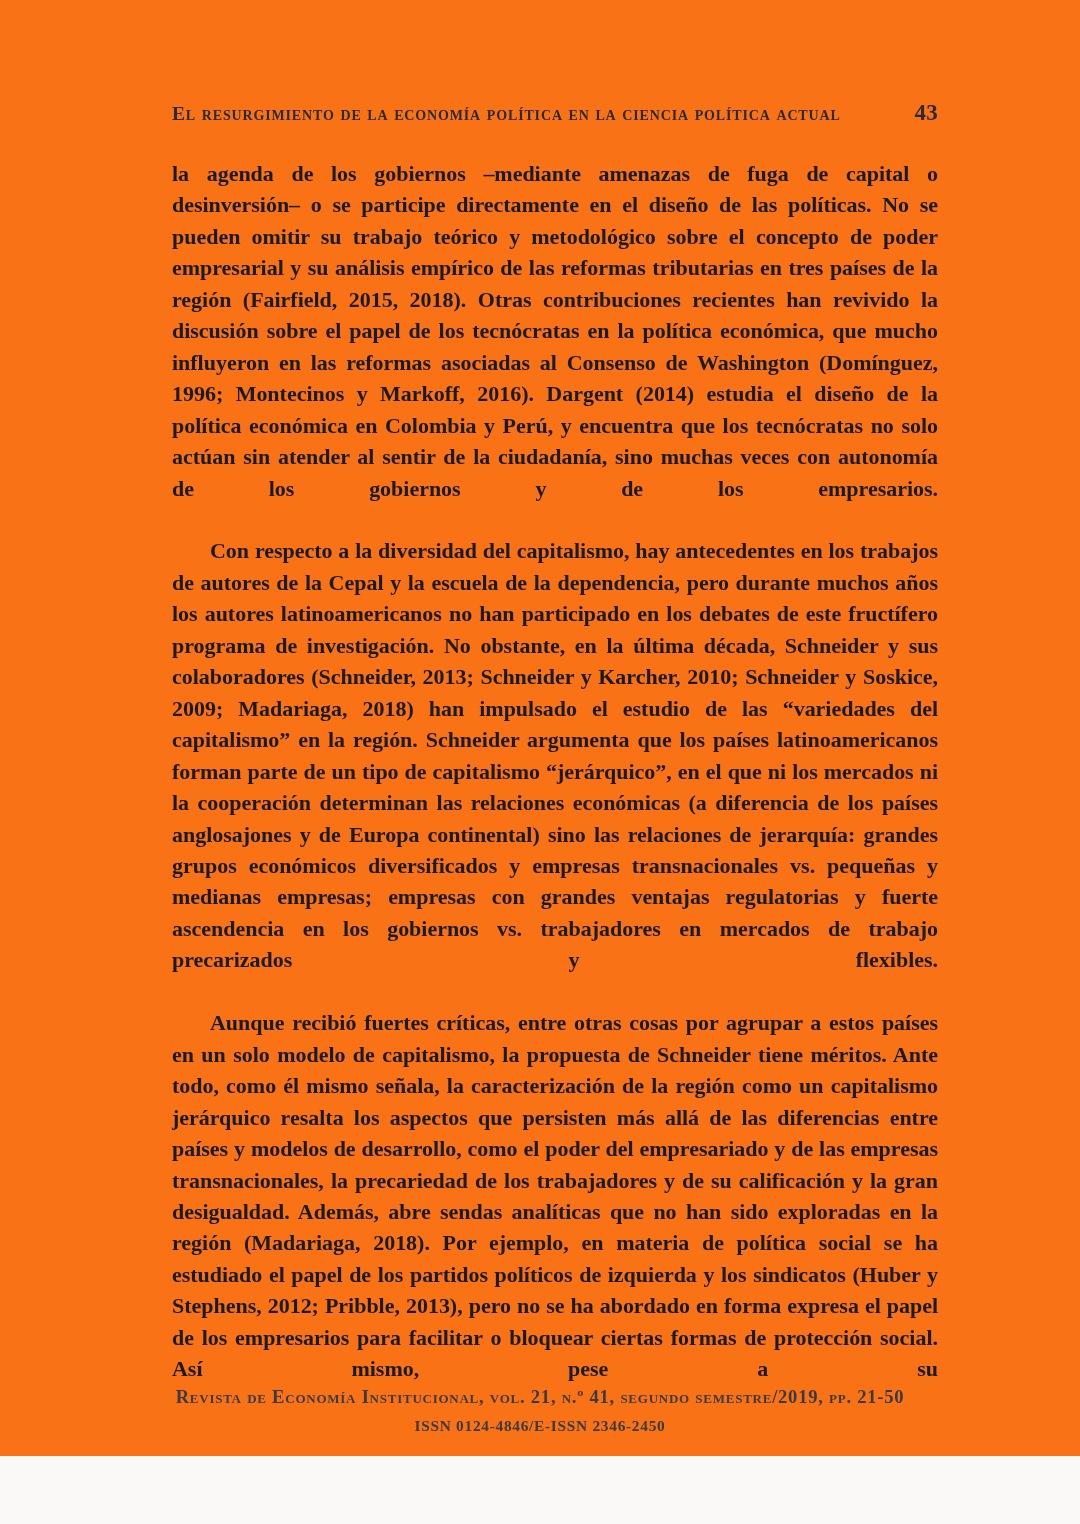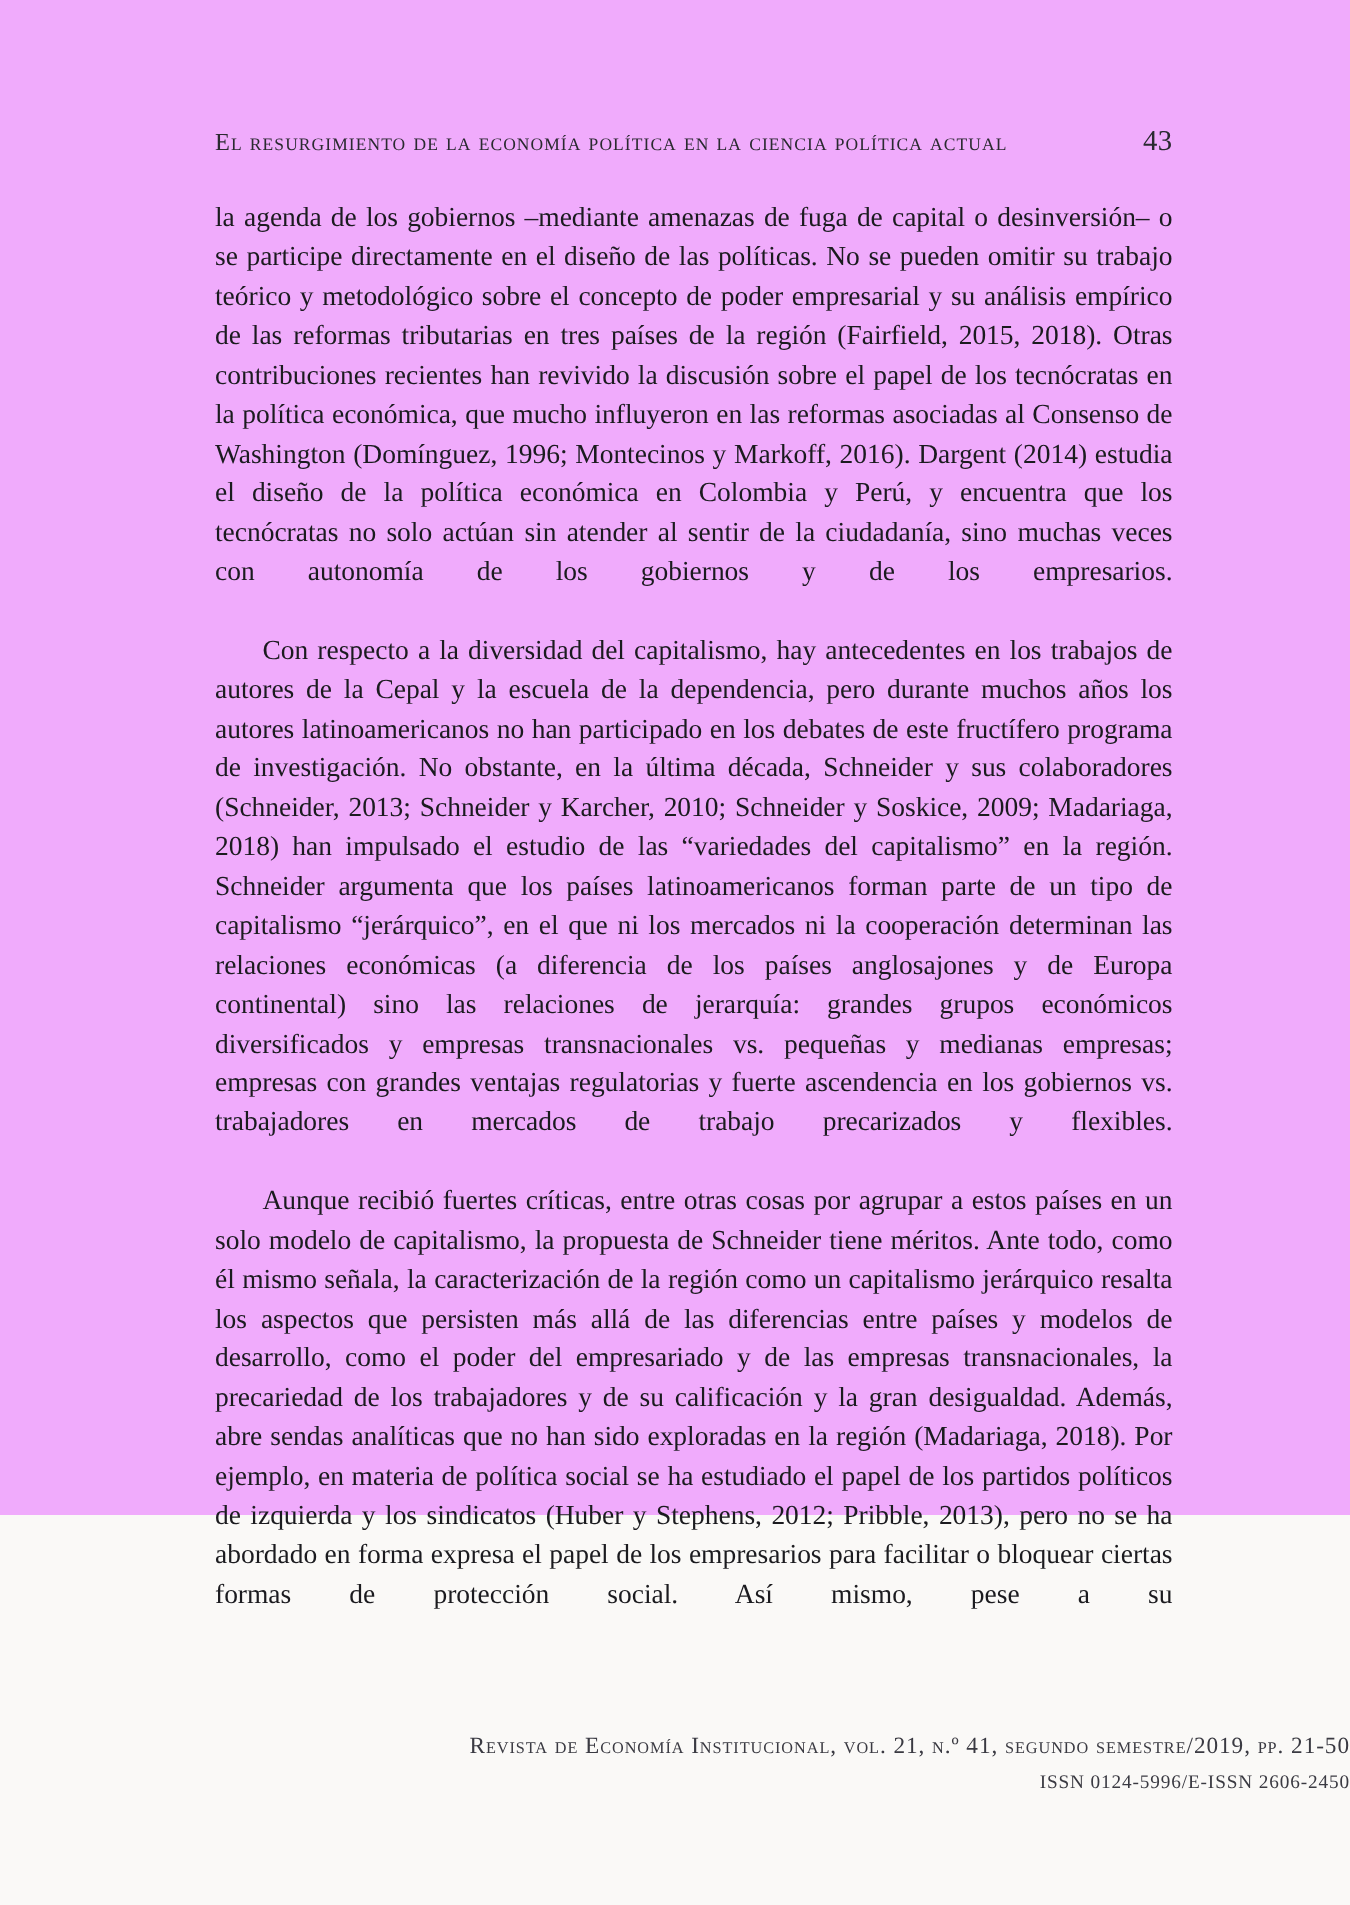--- a/index.html
+++ b/index.html
@@ -11,23 +11,24 @@
     height: 1524px;
     background: #faf9f7;
     font-family: "Liberation Serif", "DejaVu Serif", serif;
     color: #1b1b1f;
     overflow: hidden;
   }
 
   .page {
     position: relative;
     width: 1080px;
-    height: 1212px;
+    height: 1456px;
     box-sizing: border-box;
-    background: #f0abfc;
+    background: #f97316;
+    font-weight: bold;
   }
 
   
   .running-head {
     position: absolute;
     left: 172px;
     top: 100px;
     width: 766px;
     display: flex;
     align-items: baseline;
@@ -73,21 +74,21 @@
     display: inline-block;
     width: 100%;
   }
 
   
   .footer {
     position: absolute;
     left: 0;
     top: 1386px;
     width: 1080px;
-    text-align: right;
+    text-align: center;
   }
   .footer-line {
     font-variant: small-caps;
     color: #3a3a42;
     white-space: nowrap;
   }
   .footer-source {
     font-size: 18.6px;
     letter-spacing: 0.75px;
   }
@@ -108,16 +109,16 @@
   </div>
 
   <div class="textblock">
     <p class="para flush-last">la agenda de los gobiernos –mediante amenazas de fuga de capital o desinversión– o se participe directamente en el diseño de las políticas. No se pueden omitir su trabajo teórico y metodológico sobre el concepto de poder empresarial y su análisis empírico de las reformas tributarias en tres países de la región (Fairfield, 2015, 2018). Otras contribuciones recientes han revivido la discusión sobre el papel de los tecnócratas en la política económica, que mucho influyeron en las reformas asociadas al Consenso de Washington (Domínguez, 1996; Montecinos y Markoff, 2016). Dargent (2014) estudia el diseño de la política económica en Colombia y Perú, y encuentra que los tecnócratas no solo actúan sin atender al sentir de la ciudadanía, sino muchas veces con autonomía de los gobiernos y de los empresarios.</p>
     <p class="para indented flush-last">Con respecto a la diversidad del capitalismo, hay antecedentes en los trabajos de autores de la Cepal y la escuela de la dependencia, pero durante muchos años los autores latinoamericanos no han participado en los debates de este fructífero programa de investigación. No obstante, en la última década, Schneider y sus colaboradores (Schneider, 2013; Schneider y Karcher, 2010; Schneider y Soskice, 2009; Madariaga, 2018) han impulsado el estudio de las “variedades del capitalismo” en la región. Schneider argumenta que los países latinoamericanos forman parte de un tipo de capitalismo “jerárquico”, en el que ni los mercados ni la cooperación determinan las relaciones económicas (a diferencia de los países anglosajones y de Europa continental) sino las relaciones de jerarquía: grandes grupos económicos diversificados y empresas transnacionales vs. pequeñas y medianas empresas; empresas con grandes ventajas regulatorias y fuerte ascendencia en los gobiernos vs. trabajadores en mercados de trabajo precarizados y flexibles.</p>
     <p class="para indented flush-last">Aunque recibió fuertes críticas, entre otras cosas por agrupar a estos países en un solo modelo de capitalismo, la propuesta de Schneider tiene méritos. Ante todo, como él mismo señala, la caracterización de la región como un capitalismo jerárquico resalta los aspectos que persisten más allá de las diferencias entre países y modelos de desarrollo, como el poder del empresariado y de las empresas transnacionales, la precariedad de los trabajadores y de su calificación y la gran desigualdad. Además, abre sendas analíticas que no han sido exploradas en la región (Madariaga, 2018). Por ejemplo, en materia de política social se ha estudiado el papel de los partidos políticos de izquierda y los sindicatos (Huber y Stephens, 2012; Pribble, 2013), pero no se ha abordado en forma expresa el papel de los empresarios para facilitar o bloquear ciertas formas de protección social. Así mismo, pese a su</p>
   </div>
 
   <div class="footer">
     <div class="footer-line footer-source">Revista de Economía Institucional, vol. 21, n.º 41, segundo semestre/2019, pp. 21-50</div>
-    <div class="footer-line footer-issn">ISSN 0124-5996/E-ISSN 2606-2450</div>
+    <div class="footer-line footer-issn">ISSN 0124-4846/E-ISSN 2346-2450</div>
   </div>
 
 </div>
 
 </body></html>

